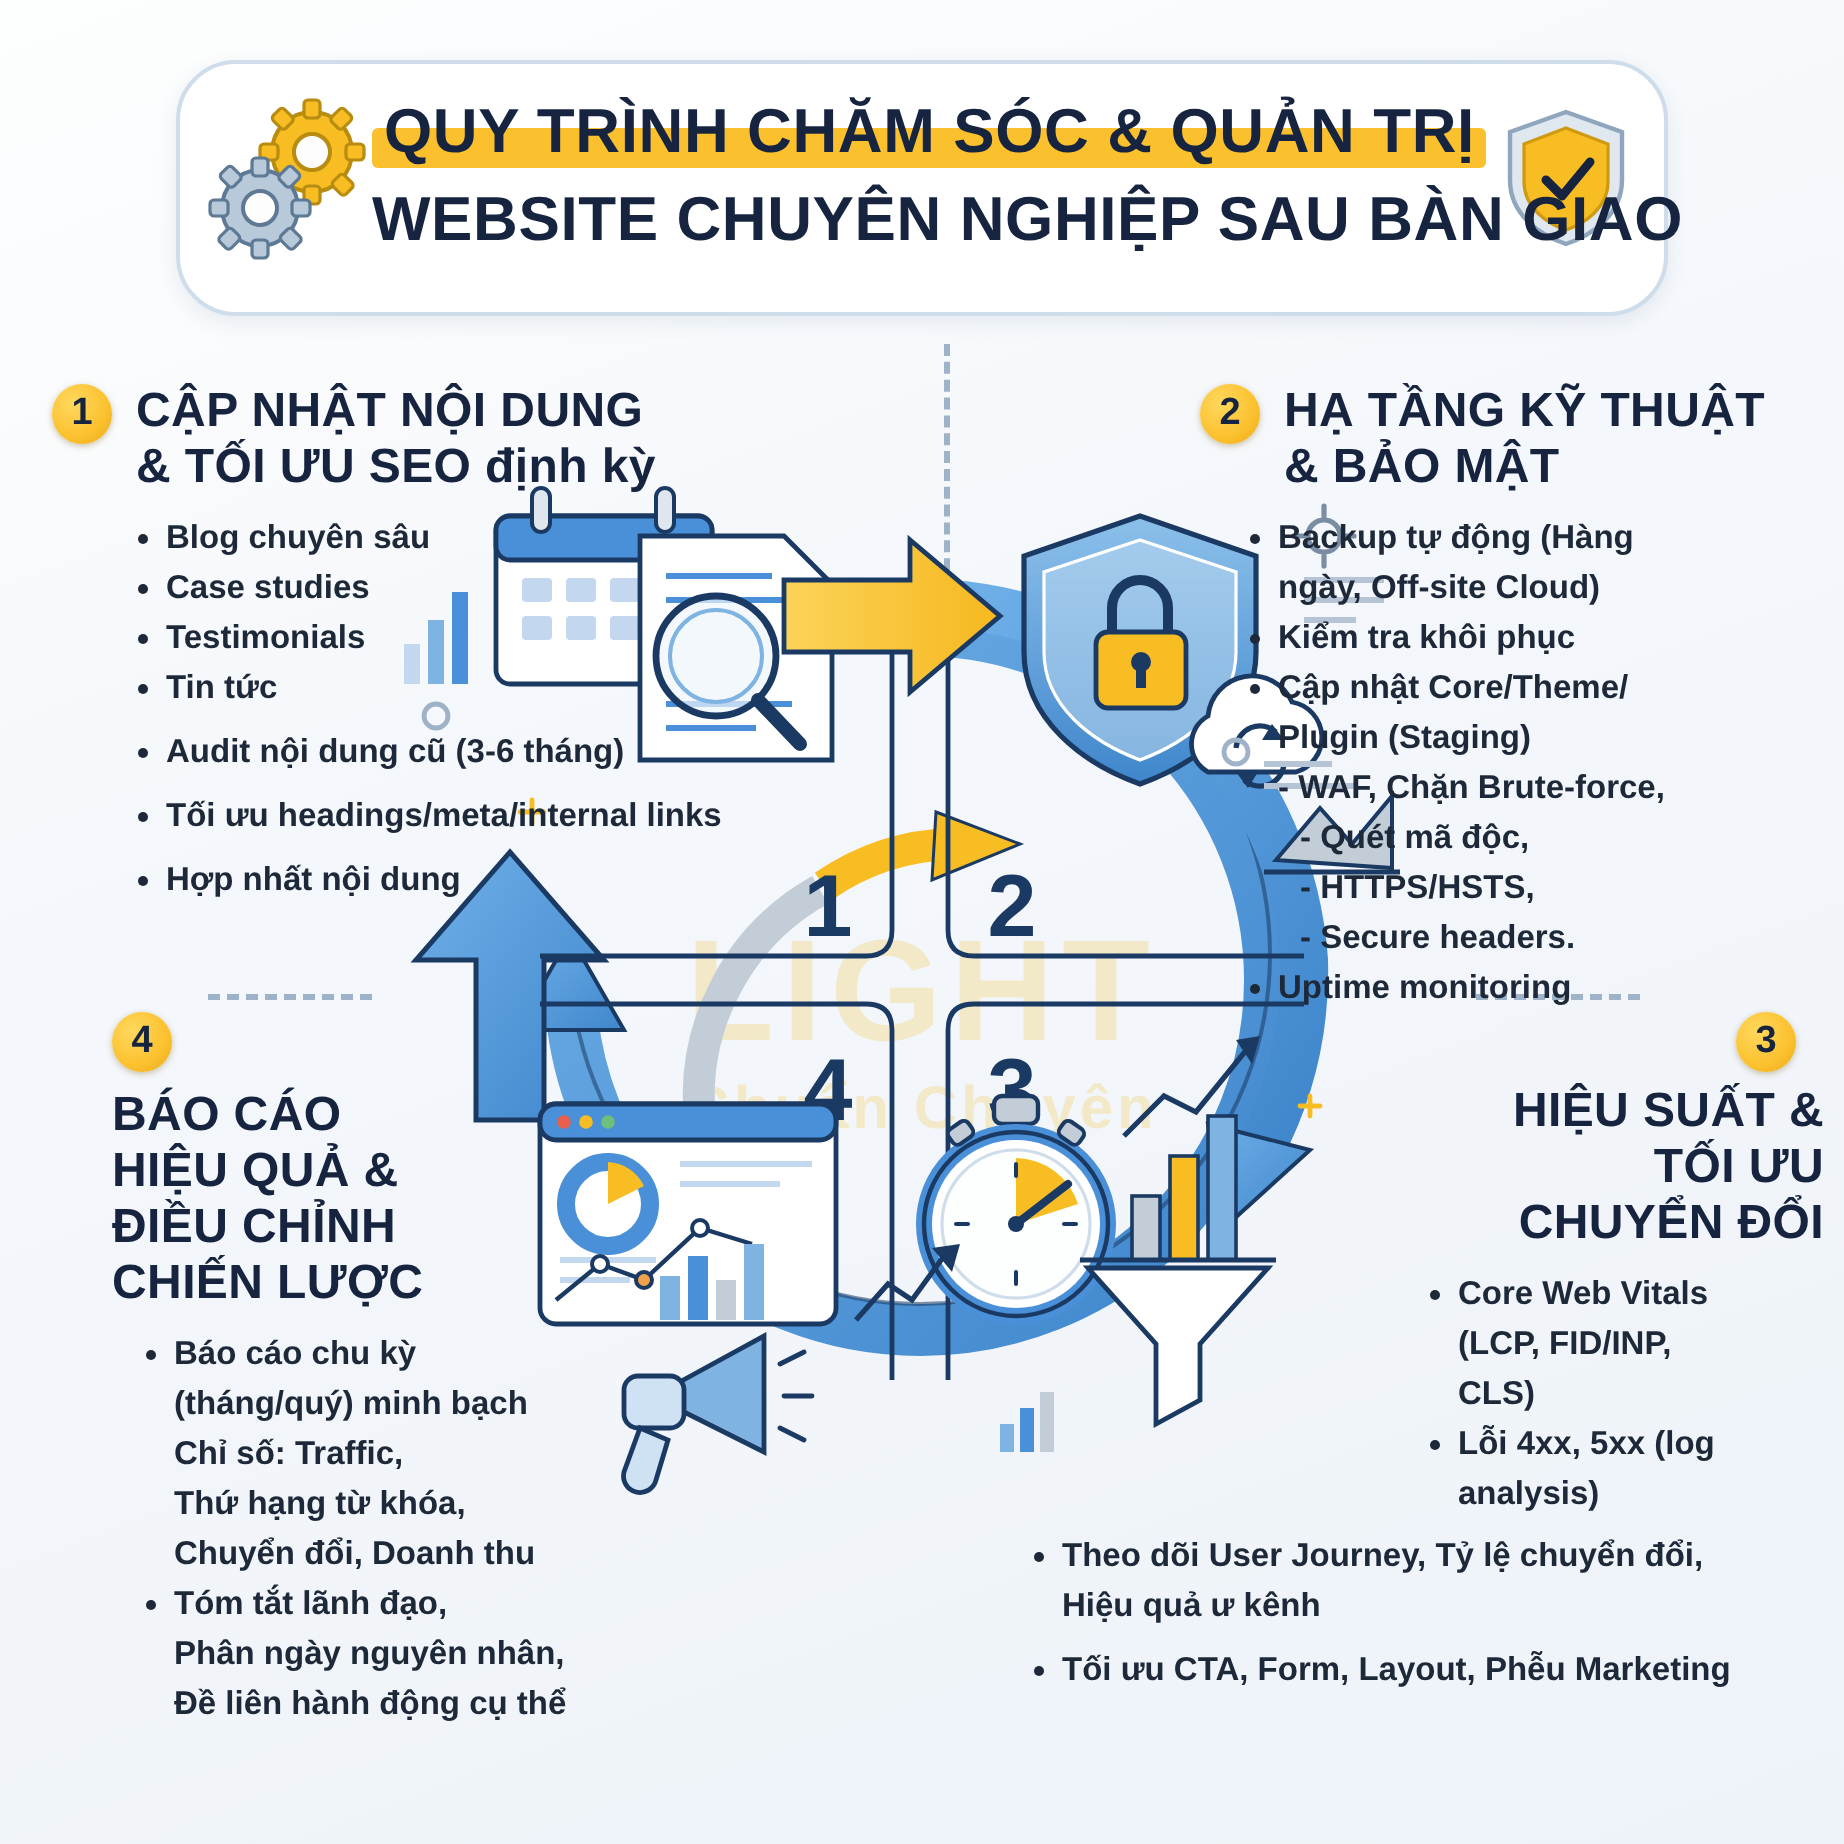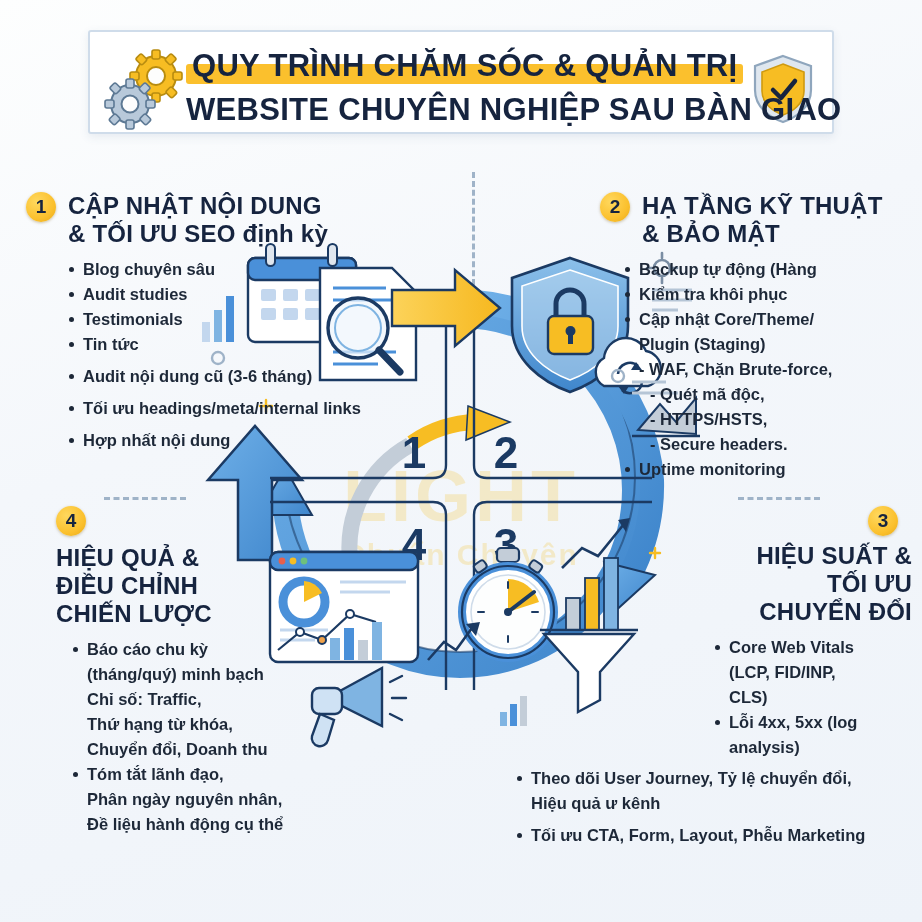--- a/index.html
+++ b/index.html
@@ -34,24 +34,24 @@
   }
   .watermark .wm-main {
     font-size: 72px; font-weight: 700; letter-spacing: 4px; line-height: 1;
   }
   .watermark .wm-sub { font-size: 30px; font-weight: 600; margin-top: 6px; letter-spacing: 2px; }
 
   
   .title-card {
     position: absolute;
     left: 88px; top: 30px;
-    width: 746px; height: 104px;
+    width: 746px; height: 128px;
     background: #ffffff;
     border: 2px solid #cfdcea;
-    border-radius: 3px;
+    border-radius: 30px;
     box-shadow: 0 3px 10px rgba(60,90,130,.10);
     z-index: 6;
     text-decoration: underline;
   }
   .title-gears { position: absolute; left: 14px; top: 14px; width: 86px; height: 86px; }
   .title-shield { position: absolute; right: 14px; top: 20px; width: 70px; height: 74px; }
 
   .title-text { position: absolute; left: 96px; right: 92px; top: 12px; text-align: center; }
 
   .title-line1-wrap { position: relative; display: inline-block; padding: 0 6px; }
@@ -431,68 +431,70 @@
   <div class="block" id="block-1">
     <div class="head-row">
       <div class="badge">1</div>
       <div class="sec-title">
         <div>CẬP NHẬT NỘI DUNG</div>
         <div>&amp; TỐI ƯU SEO định kỳ</div>
       </div>
     </div>
     <ul class="bullets" style="margin-left:40px">
       <li>Blog chuyên sâu</li>
-      <li>Audit studies</li>
+      <li>Case studies</li>
       <li>Testimonials</li>
       <li>Tin tức</li>
       <li class="spaced">Audit nội dung cũ (3-6 tháng)</li>
       <li class="spaced">Tối ưu headings/meta/internal links</li>
       <li class="spaced">Hợp nhất nội dung</li>
     </ul>
   </div>
 
   <div class="block" id="block-2">
     <div class="head-row">
       <div class="badge">2</div>
       <div class="sec-title">
         <div>HẠ TẦNG KỸ THUẬT</div>
         <div>&amp; BẢO MẬT</div>
       </div>
     </div>
     <ul class="bullets" style="margin-left:22px">
       <li>Backup tự động (Hàng</li>
+      <li class="cont">ngày, Off-site Cloud)</li>
       <li>Kiểm tra khôi phục</li>
       <li>Cập nhật Core/Theme/</li>
       <li class="cont">Plugin (Staging)</li>
       <li class="cont">- WAF, Chặn Brute-force,</li>
       <li class="sub">- Quét mã độc,</li>
       <li class="sub">- HTTPS/HSTS,</li>
       <li class="sub">- Secure headers.</li>
       <li>Uptime monitoring</li>
     </ul>
   </div>
 
   <div class="block" id="block-4">
     <div class="head-row stacked">
       <div class="badge">4</div>
       <div class="sec-title">
+        <div>BÁO CÁO</div>
         <div>HIỆU QUẢ &amp;</div>
         <div>ĐIỀU CHỈNH</div>
         <div>CHIẾN LƯỢC</div>
       </div>
     </div>
     <ul class="bullets" style="margin-left:14px">
       <li>Báo cáo chu kỳ</li>
       <li class="cont">(tháng/quý) minh bạch</li>
       <li class="cont">Chỉ số: Traffic,</li>
       <li class="cont">Thứ hạng từ khóa,</li>
       <li class="cont">Chuyển đổi, Doanh thu</li>
       <li>Tóm tắt lãnh đạo,</li>
       <li class="cont">Phân ngày nguyên nhân,</li>
-      <li class="cont">Đề liệu hành động cụ thể</li>
+      <li class="cont">Đề liên hành động cụ thể</li>
     </ul>
   </div>
 
   <div class="block" id="block-3">
     <div class="badge-row">
       <div class="badge">3</div>
     </div>
     <div class="sec-title" style="margin-top:6px">
       <div>HIỆU SUẤT &amp;</div>
       <div>TỐI ƯU</div>

